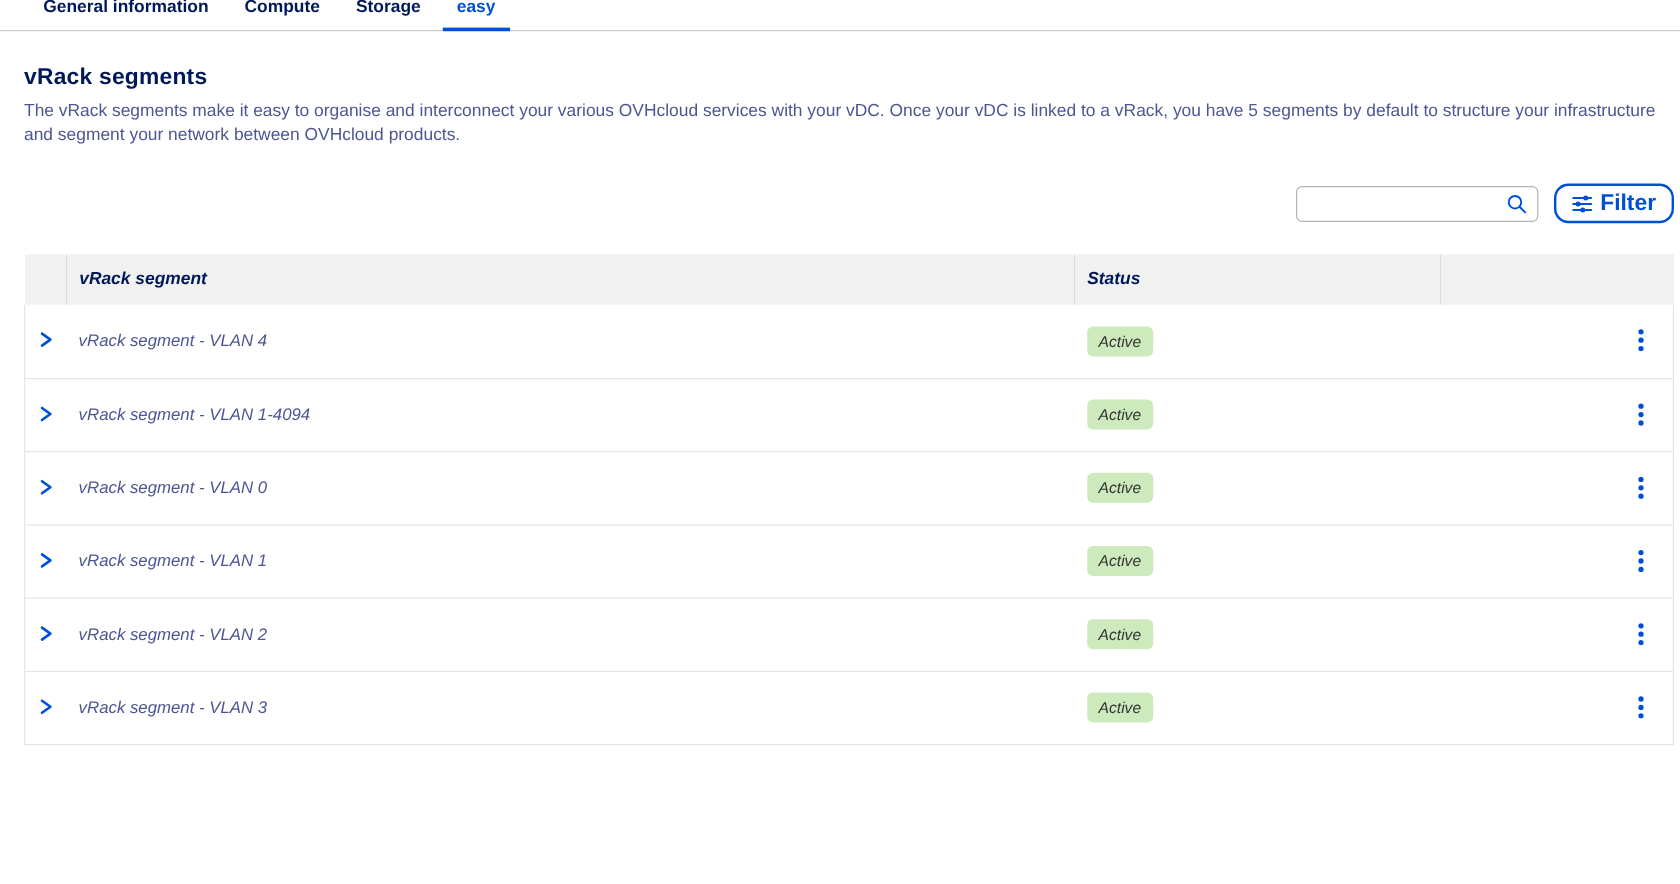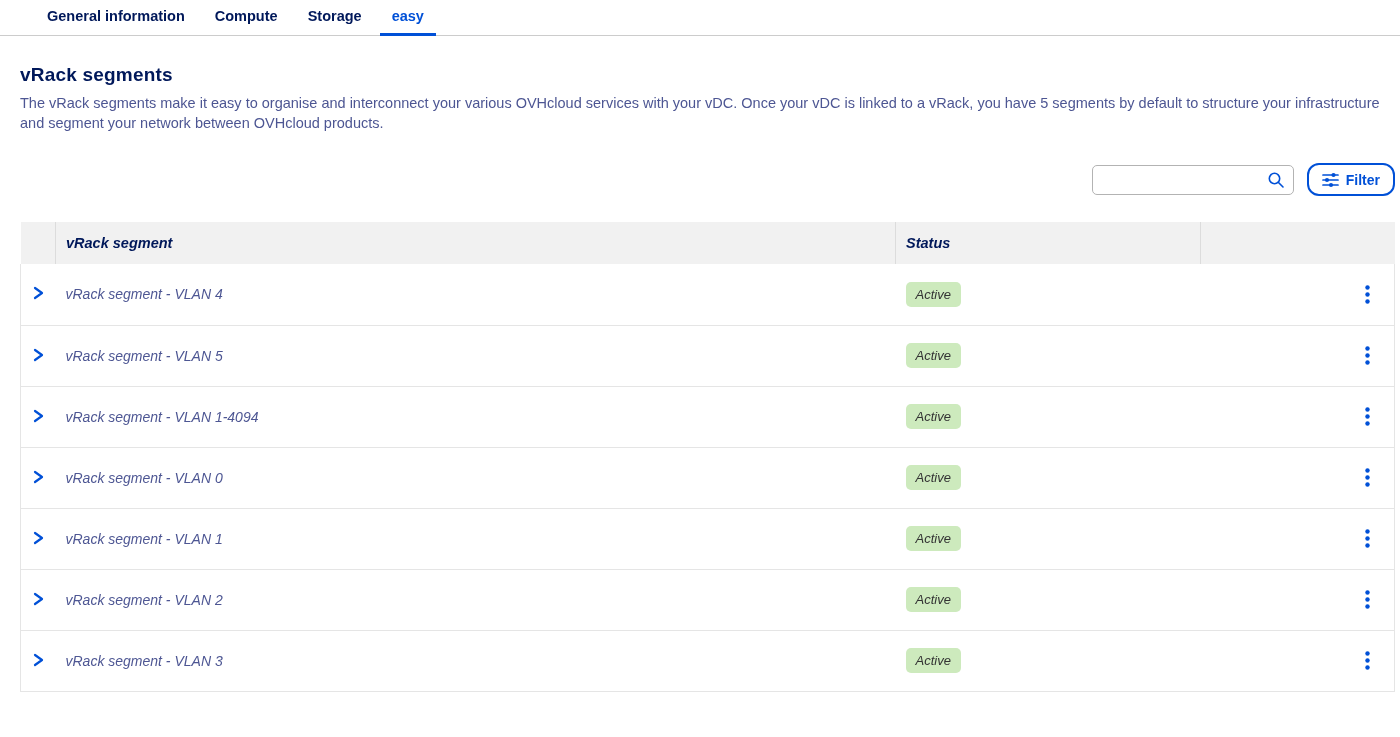--- a/index.html
+++ b/index.html
@@ -12,22 +12,22 @@
     --border:#e5e5e5;
     --header-divider:#dcdcdc;
     --search-border:#b3b3b3;
     --tab-divider:#cccccc;
   }
   *{box-sizing:border-box;margin:0;padding:0;}
   html,body{width:1400px;height:737px;background:#ffffff;overflow:hidden;}
   body{font-family:"Liberation Sans","DejaVu Sans",sans-serif;color:var(--navy);}
 
   
-  .tabbar{display:flex;align-items:flex-end;padding-left:35px;gap:6px;
-          border-bottom:1px solid var(--tab-divider);height:36px;}
+  .tabbar{display:flex;align-items:flex-end;padding-left:24px;gap:6px;
+          border-bottom:1px solid var(--tab-divider);height:26px;}
   .tab{font-size:14.5px;font-weight:700;color:var(--navy);padding:6px 12px 11px 12px;
        cursor:pointer;white-space:nowrap;position:relative;background:none;border:none;
        font-family:inherit;}
   .tab.active{color:var(--accent);}
   .tab.active::after{content:"";position:absolute;left:0;right:0;bottom:-1px;height:3px;
        background:var(--accent);}
 
   
   .content{padding:0 20px;}
   .page-title{font-size:19px;font-weight:700;color:var(--navy);margin-top:28px;letter-spacing:.2px;}
@@ -36,21 +36,21 @@
   
   .toolbar{display:flex;justify-content:flex-end;align-items:center;gap:13px;
            margin:30px 5px 0 20px;}
   .searchbox{position:relative;width:202px;height:30px;}
   .searchbox input{width:100%;height:100%;border:1px solid var(--search-border);
            border-radius:5px;padding:0 32px 0 10px;font-size:14px;color:var(--navy);
            outline:none;font-family:inherit;background:#fff;}
   .searchbox .mag{position:absolute;right:9px;top:6px;width:18px;height:18px;pointer-events:auto;cursor:pointer;}
   .filter-btn{display:flex;align-items:center;gap:7px;height:33px;padding:0 13px;
            border:2px solid var(--accent);border-radius:12px;background:#fff;color:var(--accent);
-           font-size:14px;font-weight:700;cursor:pointer;font-family:inherit;}
+           font-size:19px;font-weight:700;cursor:pointer;font-family:inherit;}
 
   
   .table-wrap{margin:26px 5px 0 20px;}
   table{width:100%;border-collapse:collapse;table-layout:fixed;font-style:italic;}
   col.c-chevron{width:35px;} col.c-name{width:840px;} col.c-status{width:305px;}
   thead th{background:var(--header-bg);height:42px;text-align:left;font-size:14.5px;
            font-weight:700;color:var(--navy);padding:0 10px;}
   thead th + th{border-left:1px solid var(--header-divider);}
   tbody td{height:61px;border-bottom:1px solid var(--border);padding:0 10px;background:#fff;}
   tbody td:first-child{border-left:1px solid var(--border);padding:0;}
@@ -134,40 +134,20 @@
       <button class="kebab">
         <svg width="5" height="19" viewBox="0 0 5 19">
           <circle cx="2.5" cy="2.5" r="2.2" fill="#0050d7"></circle>
           <circle cx="2.5" cy="9.5" r="2.2" fill="#0050d7"></circle>
           <circle cx="2.5" cy="16.5" r="2.2" fill="#0050d7"></circle>
         </svg>
       </button>
     </td>
   </tr>
 
-  <tr>
-    <td>
-      <button class="chevron-btn">
-        <svg width="14" height="14" viewBox="0 0 14 14">
-          <polyline points="4,2 11,7 4,12" fill="none" stroke="#0050d7" stroke-width="2.2" stroke-linecap="round" stroke-linejoin="round"></polyline>
-        </svg>
-      </button>
-    </td>
-    <td><a class="seg-link" href="#">vRack segment - VLAN 5</a></td>
-    <td><span class="badge">Active</span></td>
-    <td>
-      <button class="kebab">
-        <svg width="5" height="19" viewBox="0 0 5 19">
-          <circle cx="2.5" cy="2.5" r="2.2" fill="#0050d7"></circle>
-          <circle cx="2.5" cy="9.5" r="2.2" fill="#0050d7"></circle>
-          <circle cx="2.5" cy="16.5" r="2.2" fill="#0050d7"></circle>
-        </svg>
-      </button>
-    </td>
-  </tr>
 
   <tr>
     <td>
       <button class="chevron-btn">
         <svg width="14" height="14" viewBox="0 0 14 14">
           <polyline points="4,2 11,7 4,12" fill="none" stroke="#0050d7" stroke-width="2.2" stroke-linecap="round" stroke-linejoin="round"></polyline>
         </svg>
       </button>
     </td>
     <td><a class="seg-link" href="#">vRack segment - VLAN 1-4094</a></td>

